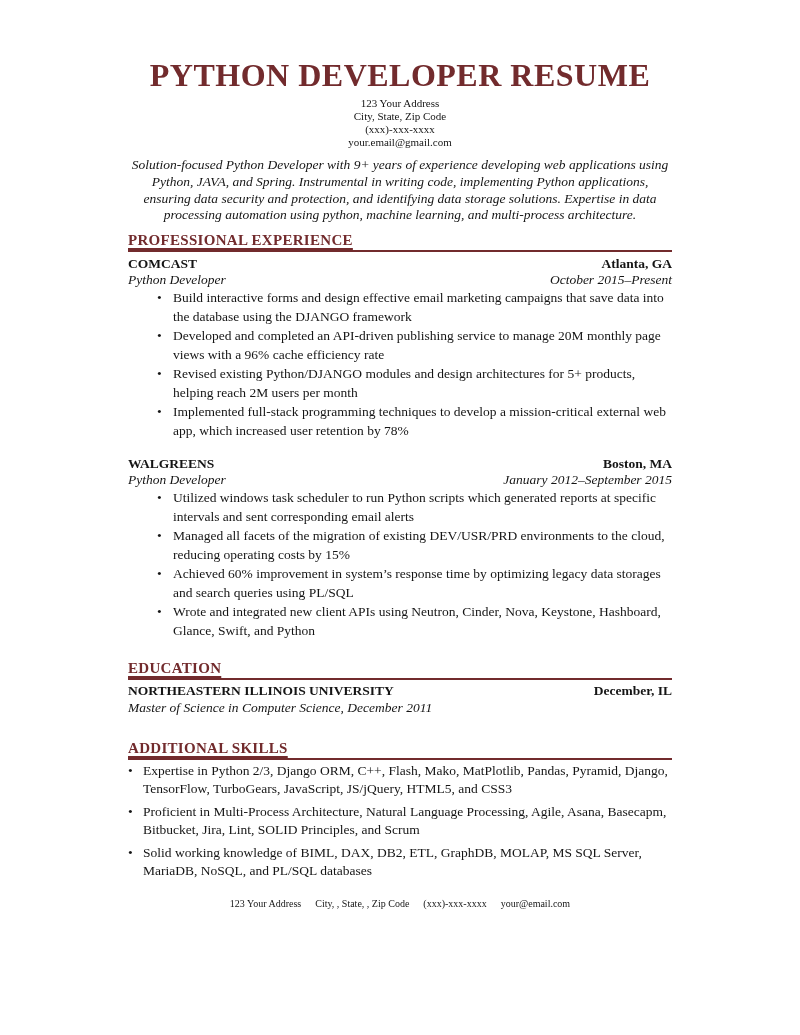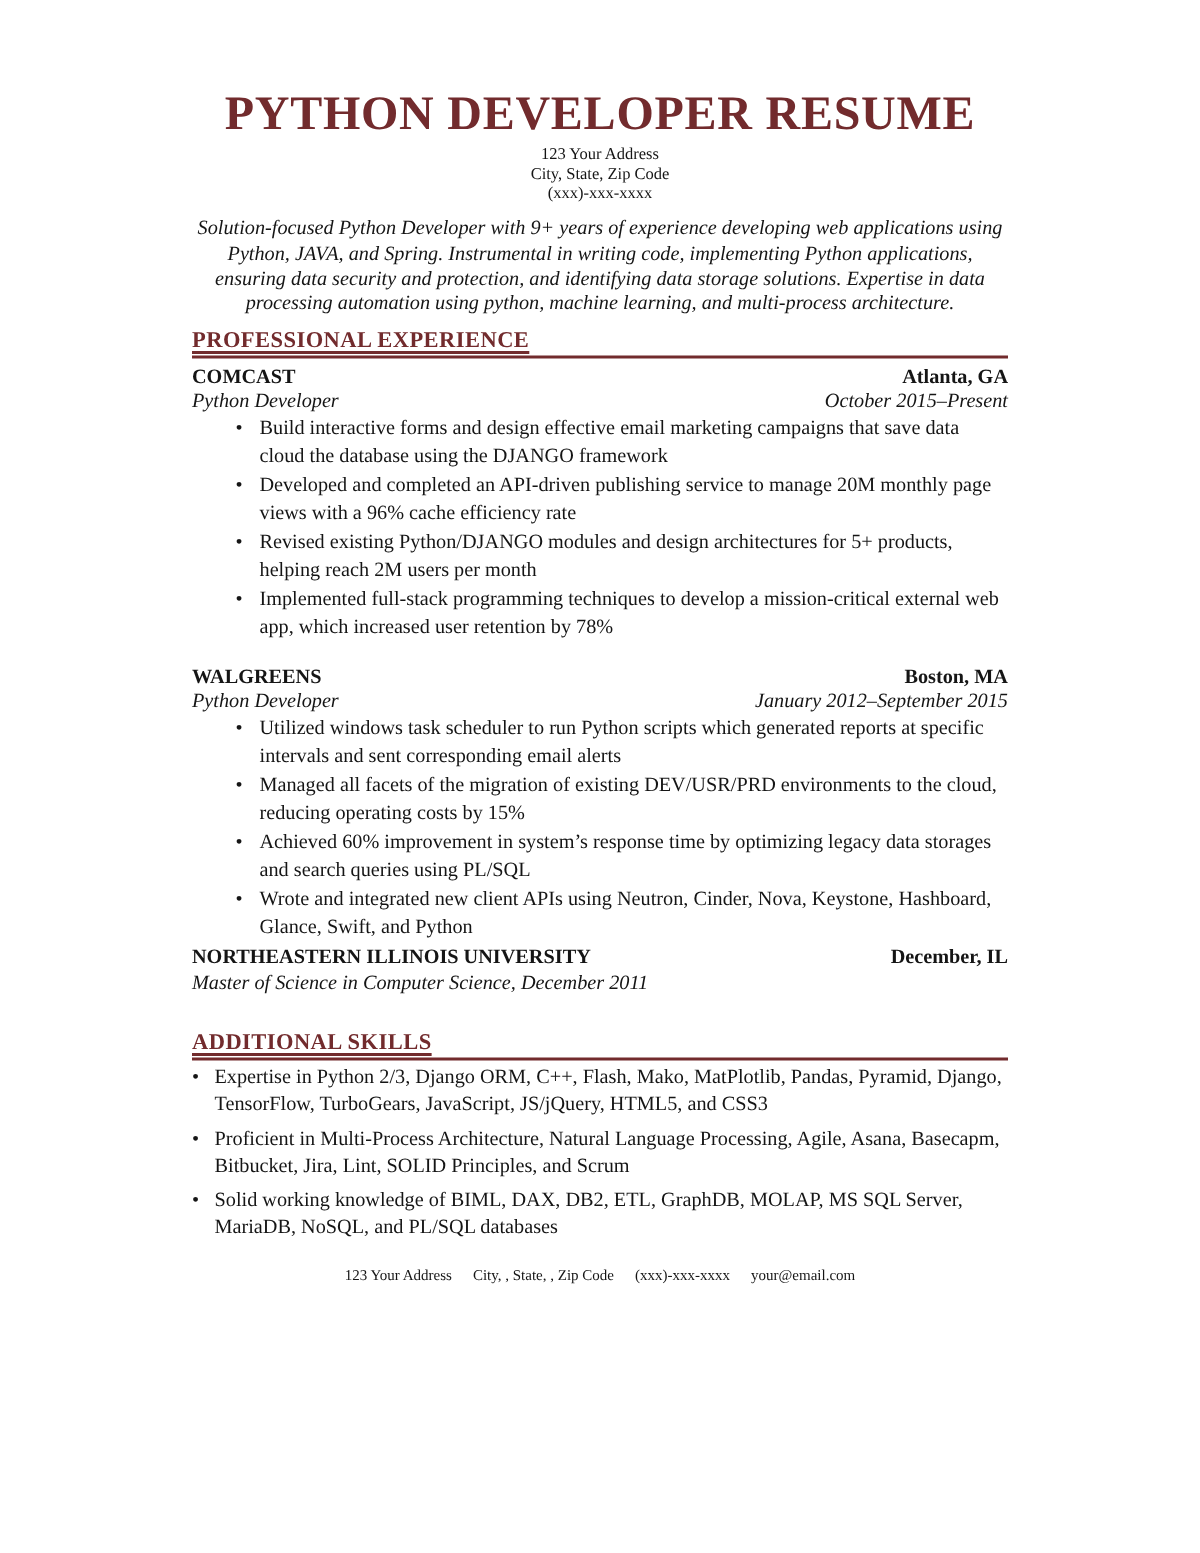--- a/index.html
+++ b/index.html
@@ -68,39 +68,40 @@
 </head>
 <body>
 
 <div class="page">
 
   <h1 class="title">PYTHON DEVELOPER RESUME</h1>
   <div class="contact">
     <div class="contact-line">123 Your Address</div>
     <div class="contact-line">City, State, Zip Code</div>
     <div class="contact-line">(xxx)-xxx-xxxx</div>
+    <div class="contact-line">your.email@gmail.com</div>
   </div>
 
   <p class="summary">Solution-focused Python Developer with 9+ years of experience developing web applications using Python, JAVA, and Spring. Instrumental in writing code, implementing Python applications, ensuring data security and protection, and identifying data storage solutions. Expertise in data processing automation using python, machine learning, and multi-process architecture.</p>
 
   <div class="section-heading">
     <span>PROFESSIONAL EXPERIENCE</span>
   </div>
 
   <div class="job">
     <div class="row">
       <span class="co">COMCAST</span>
       <span class="loc">Atlanta, GA</span>
     </div>
     <div class="row">
       <span class="role">Python Developer</span>
       <span class="dates">October 2015–Present</span>
     </div>
     <ul class="bullets deep">
-      <li>Build interactive forms and design effective email marketing campaigns that save data cloud the database using the DJANGO framework</li>
+      <li>Build interactive forms and design effective email marketing campaigns that save data into the database using the DJANGO framework</li>
       <li>Developed and completed an API-driven publishing service to manage 20M monthly page views with a 96% cache efficiency rate</li>
       <li>Revised existing Python/DJANGO modules and design architectures for 5+ products, helping reach 2M users per month</li>
       <li>Implemented full-stack programming techniques to develop a mission-critical external web app, which increased user retention by 78%</li>
     </ul>
   </div>
 
   <div class="job">
     <div class="row">
       <span class="co">WALGREENS</span>
       <span class="loc">Boston, MA</span>
@@ -110,20 +111,23 @@
       <span class="dates">January 2012–September 2015</span>
     </div>
     <ul class="bullets deep">
       <li>Utilized windows task scheduler to run Python scripts which generated reports at specific intervals and sent corresponding email alerts</li>
       <li>Managed all facets of the migration of existing DEV/USR/PRD environments to the cloud, reducing operating costs by 15%</li>
       <li>Achieved 60% improvement in system’s response time by optimizing legacy data storages and search queries using PL/SQL</li>
       <li>Wrote and integrated new client APIs using Neutron, Cinder, Nova, Keystone, Hashboard, Glance, Swift, and Python</li>
     </ul>
   </div>
 
+  <div class="section-heading edu">
+    <span>EDUCATION</span>
+  </div>
 
   <div class="edu-block">
     <div class="row">
       <span class="co">NORTHEASTERN ILLINOIS UNIVERSITY</span>
       <span class="loc">December, IL</span>
     </div>
     <div class="degree">Master of Science in Computer Science, December 2011</div>
   </div>
 
   <div class="section-heading skills">

